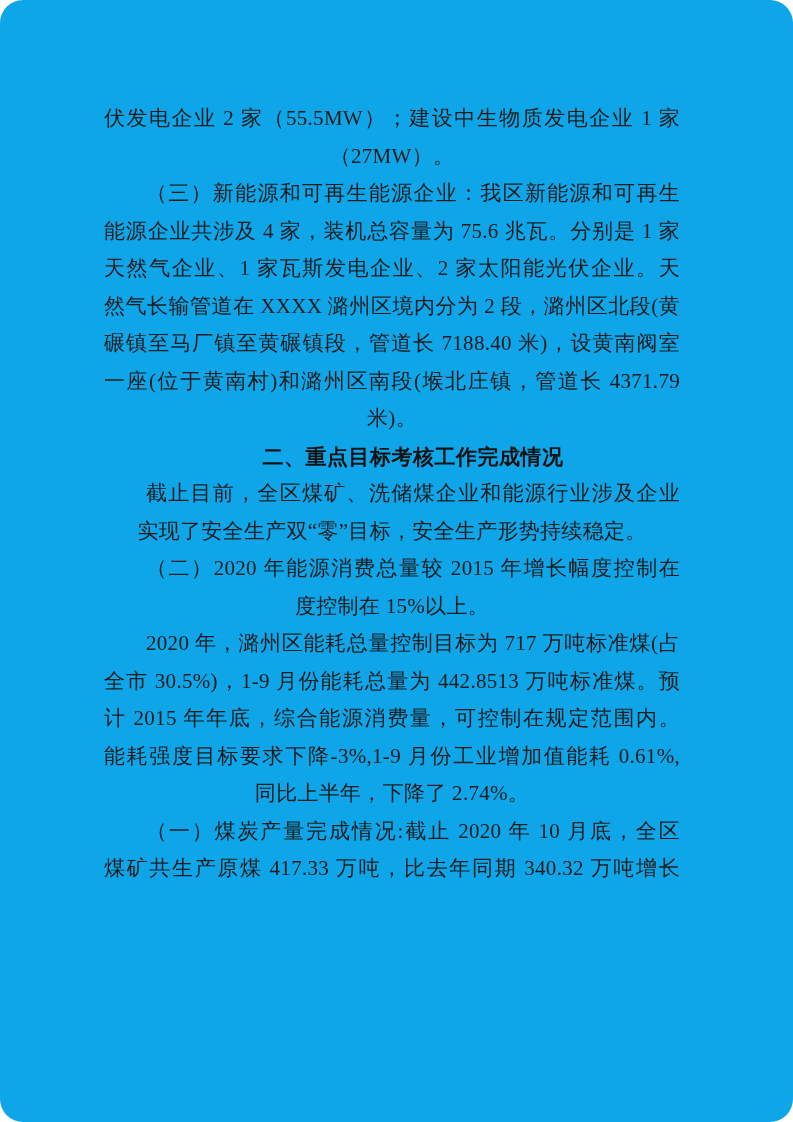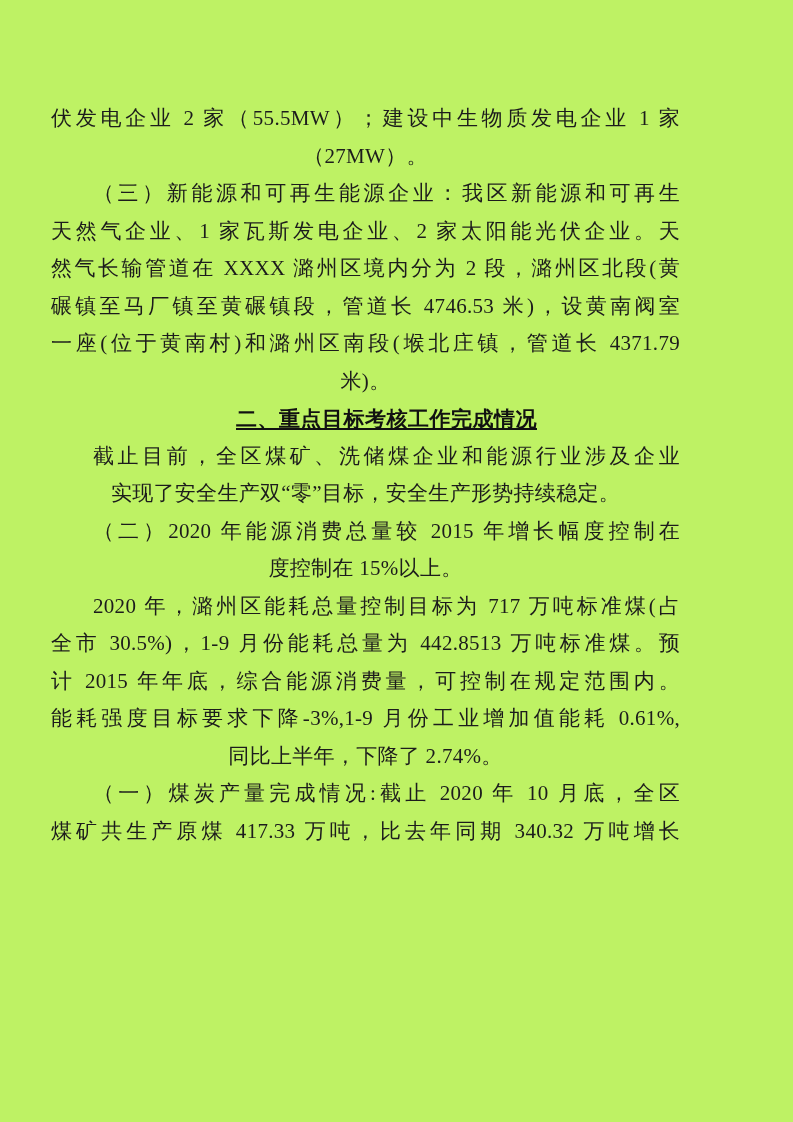--- a/index.html
+++ b/index.html
@@ -4,26 +4,27 @@
 <style>
   html, body {
     margin: 0;
     padding: 0;
     background: #ffffff;
   }
   .page {
     position: relative;
     width: 793px;
     height: 1122px;
-    background: #bef264;
+    background: #0ea5e9;
     overflow: hidden;
     box-sizing: border-box;
-    padding: 100px 113px 0 51px;
+    padding: 100px 113px 0 104px;
     font-family: "Liberation Serif", "DejaVu Serif", serif;
     color: #1c1c1c;
+    border-radius: 23px;
   }
   .line {
     font-size: 21px;
     line-height: 37.5px;
     height: 37.5px;
     white-space: nowrap;
     text-align: center;
     letter-spacing: 0.3px;
   }
   
@@ -33,33 +34,33 @@
     text-align-last: justify;
   }
   .line.indent {
     text-indent: 2em;
   }
   .line.heading {
     font-family: "Liberation Sans", "DejaVu Sans", sans-serif;
     font-weight: 700;
     color: #111111;
     letter-spacing: 0.5px;
-    text-decoration: underline;
   }
 </style>
 </head>
 <body>
 
 <div class="page">
   <div class="line stretch">伏发电企业 2 家（55.5MW）；建设中生物质发电企业 1 家</div>
   <div class="line">（27MW）。</div>
   <div class="line stretch indent">（三）新能源和可再生能源企业：我区新能源和可再生</div>
+  <div class="line stretch">能源企业共涉及 4 家，装机总容量为 75.6 兆瓦。分别是 1 家</div>
   <div class="line stretch">天然气企业、1 家瓦斯发电企业、2 家太阳能光伏企业。天</div>
   <div class="line stretch">然气长输管道在 XXXX 潞州区境内分为 2 段，潞州区北段(黄</div>
-  <div class="line stretch">碾镇至马厂镇至黄碾镇段，管道长 4746.53 米)，设黄南阀室</div>
+  <div class="line stretch">碾镇至马厂镇至黄碾镇段，管道长 7188.40 米)，设黄南阀室</div>
   <div class="line stretch">一座(位于黄南村)和潞州区南段(堠北庄镇，管道长 4371.79</div>
   <div class="line">米)。</div>
   <div class="line heading indent">二、重点目标考核工作完成情况</div>
   <div class="line stretch indent">截止目前，全区煤矿、洗储煤企业和能源行业涉及企业</div>
   <div class="line">实现了安全生产双“零”目标，安全生产形势持续稳定。</div>
   <div class="line stretch indent">（二）2020 年能源消费总量较 2015 年增长幅度控制在</div>
   <div class="line">度控制在 15%以上。</div>
   <div class="line stretch indent">2020 年，潞州区能耗总量控制目标为 717 万吨标准煤(占</div>
   <div class="line stretch">全市 30.5%)，1-9 月份能耗总量为 442.8513 万吨标准煤。预</div>
   <div class="line stretch">计 2015 年年底，综合能源消费量，可控制在规定范围内。</div>

